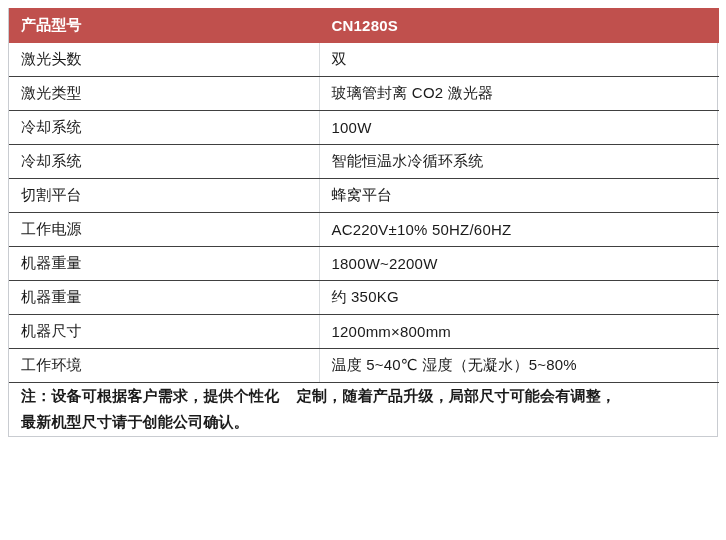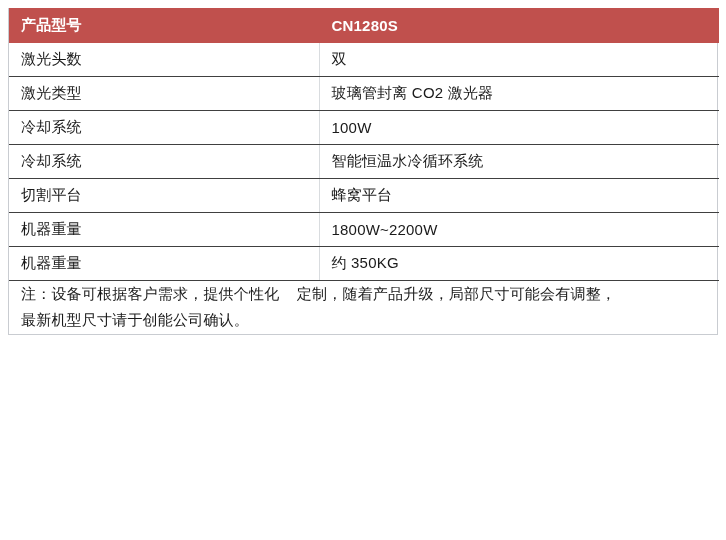--- a/index.html
+++ b/index.html
@@ -30,20 +30,21 @@
   table.spec-table td {
     border-bottom: 1px solid #404040;
     padding: 0 0 0 12px;
     height: 33px;
     vertical-align: middle;
     font-size: 15px;
     letter-spacing: 0.2px;
   }
   table.spec-table tr:last-child td {
     border-bottom: none;
+    font-weight: bold;
   }
   col.c-label { width: 310px; }
   col.c-value { width: 400px; }
   tr.header-row td {
     background: #c0504d;
     color: #ffffff;
     font-weight: bold;
     height: 34px;
     border-bottom: 1px solid #c0504d;
   }
@@ -104,26 +105,38 @@
       </tr>
       <tr>
         <td class="label-cell">冷却系统</td>
         <td class="value-cell">智能恒温水冷循环系统</td>
       </tr>
       <tr>
         <td class="label-cell">切割平台</td>
         <td class="value-cell">蜂窝平台</td>
       </tr>
       <tr>
+        <td class="label-cell">工作电源</td>
+        <td class="value-cell">AC220V±10% 50HZ/60HZ</td>
+      </tr>
+      <tr>
         <td class="label-cell">机器重量</td>
         <td class="value-cell">1800W~2200W</td>
       </tr>
       <tr>
         <td class="label-cell">机器重量</td>
         <td class="value-cell">约 350KG</td>
+      </tr>
+      <tr>
+        <td class="label-cell">机器尺寸</td>
+        <td class="value-cell">1200mm×800mm</td>
+      </tr>
+      <tr>
+        <td class="label-cell">工作环境</td>
+        <td class="value-cell">温度 5~40℃ 湿度（无凝水）5~80%</td>
       </tr>
 
       <tr class="note-row">
         <td colspan="2">
           <span class="note-line">注：设备可根据客户需求，提供个性化    定制，随着产品升级，局部尺寸可能会有调整，</span>
           <span class="note-line">最新机型尺寸请于创能公司确认。</span>
         </td>
       </tr>
     </tbody>
   </table>

